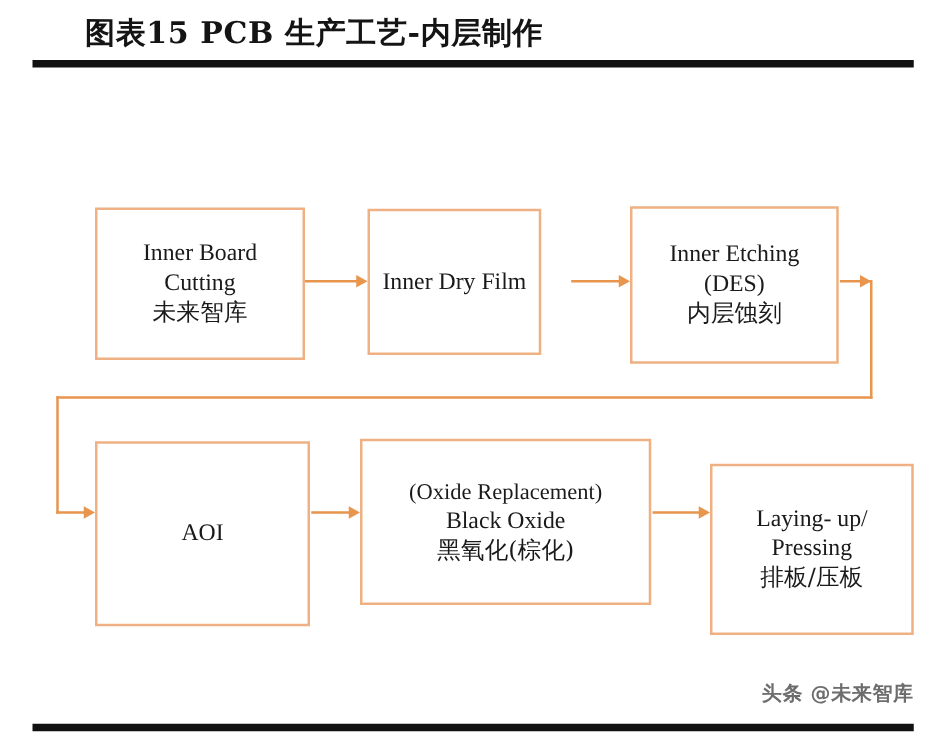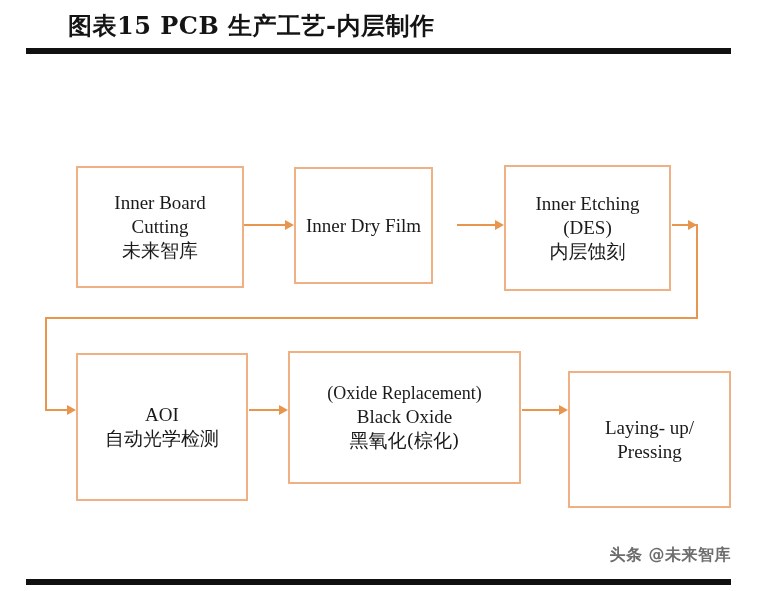--- a/index.html
+++ b/index.html
@@ -159,32 +159,32 @@
 </div>
 
 <div class="flow-box" id="box-inner-etching">
   <div class="line-en">Inner Etching</div>
   <div class="line-en">(DES)</div>
   <div class="line-cn">内层蚀刻</div>
 </div>
 
 <div class="flow-box" id="box-aoi">
   <div class="line-en">AOI</div>
-  <div class="line-cn">自动光学检测</div>
 </div>
 
 <div class="flow-box" id="box-black-oxide">
   <div class="line-en tight">(Oxide Replacement)</div>
   <div class="line-en">Black Oxide</div>
   <div class="line-cn">黑氧化(棕化)</div>
 </div>
 
 <div class="flow-box" id="box-laying-up">
   <div class="line-en">Laying- up/</div>
   <div class="line-en">Pressing</div>
+  <div class="line-cn">排板/压板</div>
 </div>
 
 <div class="conn-h" id="conn-1-line"></div>
 <div class="arrow-right" id="conn-1-arrow"></div>
 
 <div class="conn-h" id="conn-2-line"></div>
 <div class="arrow-right" id="conn-2-arrow"></div>
 
 <div class="conn-h" id="conn-3-line-a"></div>
 <div class="arrow-right" id="conn-3-arrow"></div>

